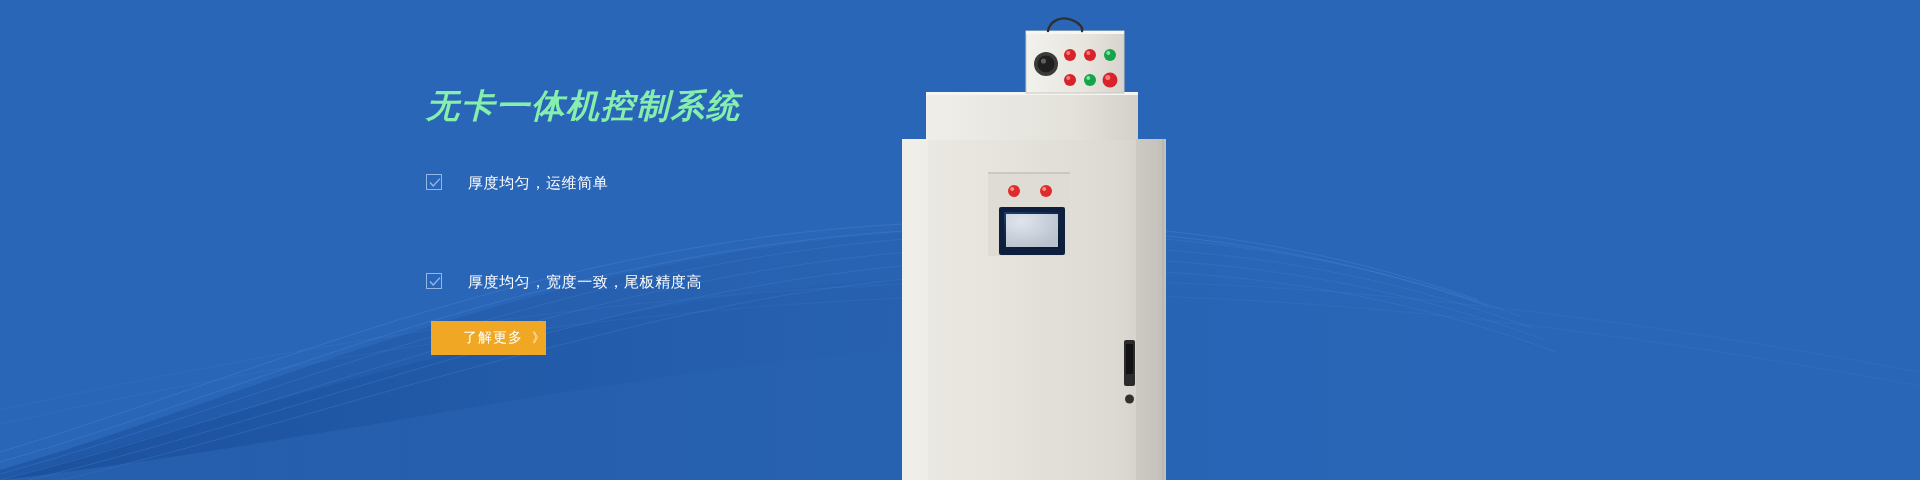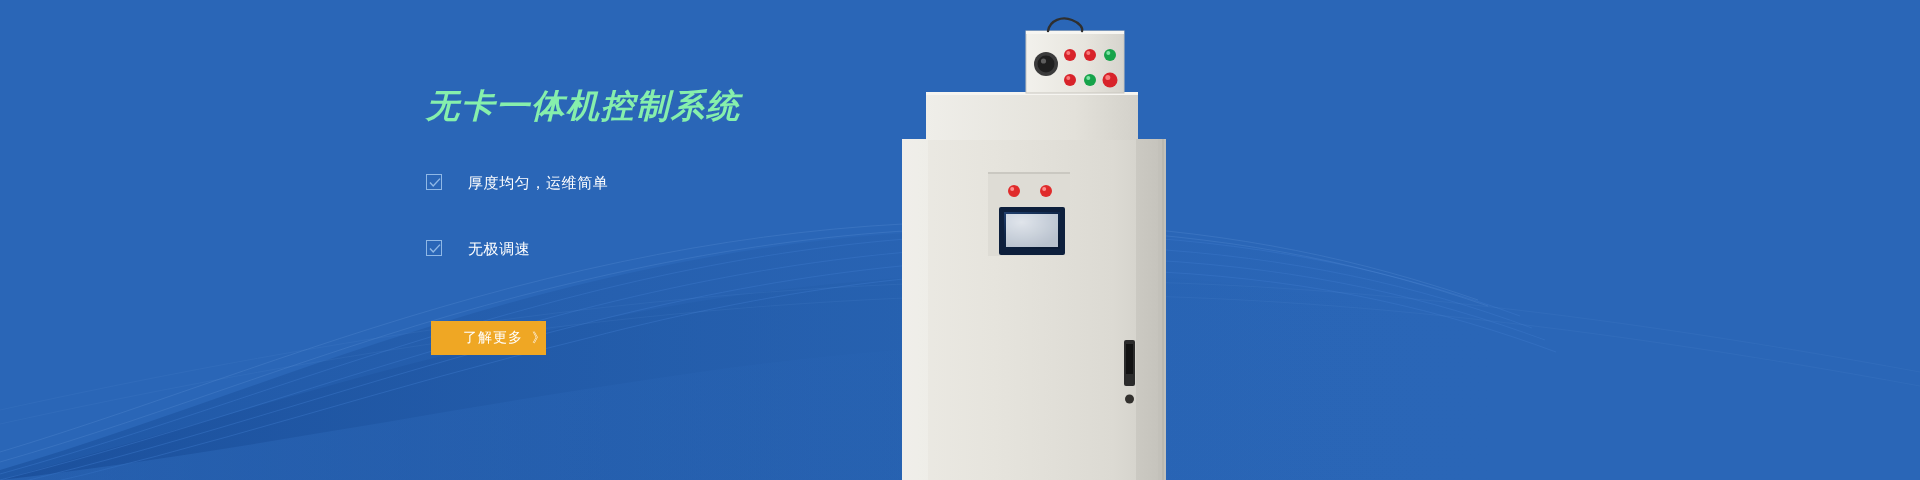--- a/index.html
+++ b/index.html
@@ -150,31 +150,31 @@
         <span class="check-icon">
           <svg width="12" height="12" viewBox="0 0 12 12" xmlns="http://www.w3.org/2000/svg">
             <polyline points="1,5.5 4.2,9 11,1.6" fill="none" stroke="#8fb8e6" stroke-width="1.4"></polyline>
           </svg>
         </span>
         <span class="feature-text">厚度均匀，运维简单</span>
       </div>
 
       <div class="feature-row-spacer"></div>
 
+
+      <div class="feature-row-spacer"></div>
+
       <div class="feature-item">
         <span class="check-icon">
           <svg width="12" height="12" viewBox="0 0 12 12" xmlns="http://www.w3.org/2000/svg">
             <polyline points="1,5.5 4.2,9 11,1.6" fill="none" stroke="#8fb8e6" stroke-width="1.4"></polyline>
           </svg>
         </span>
-        <span class="feature-text">无极调速</span>
+        <span class="feature-text">厚度均匀，宽度一致，尾板精度高</span>
       </div>
-
-      <div class="feature-row-spacer"></div>
-
 
     </div>
 
     <button class="cta-button">
       <span>了解更多</span>
       <span class="cta-chevron">》</span>
     </button>
 
   </div>
 

